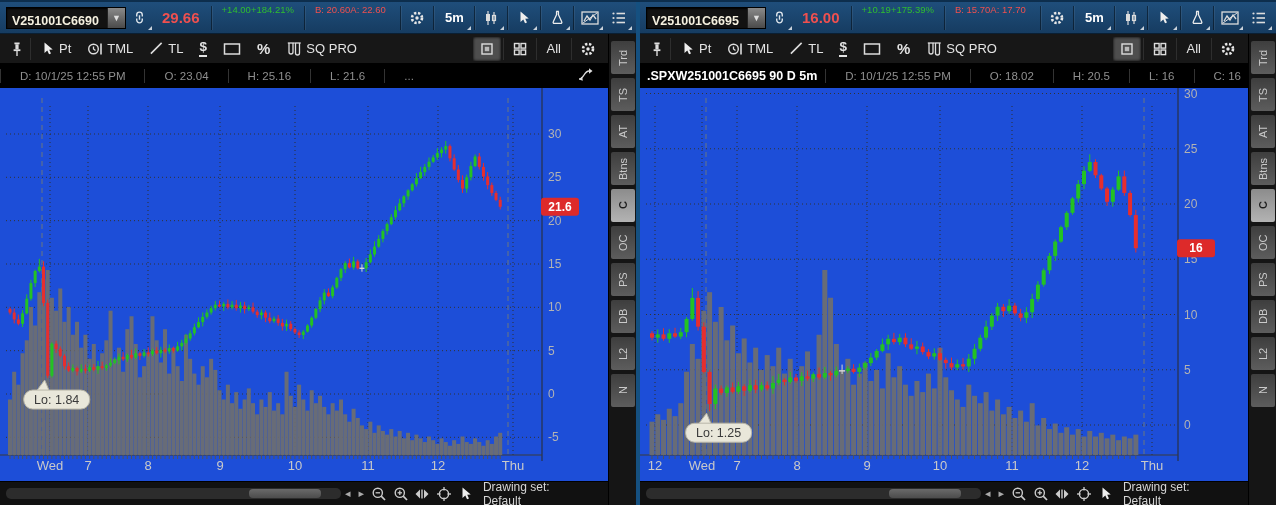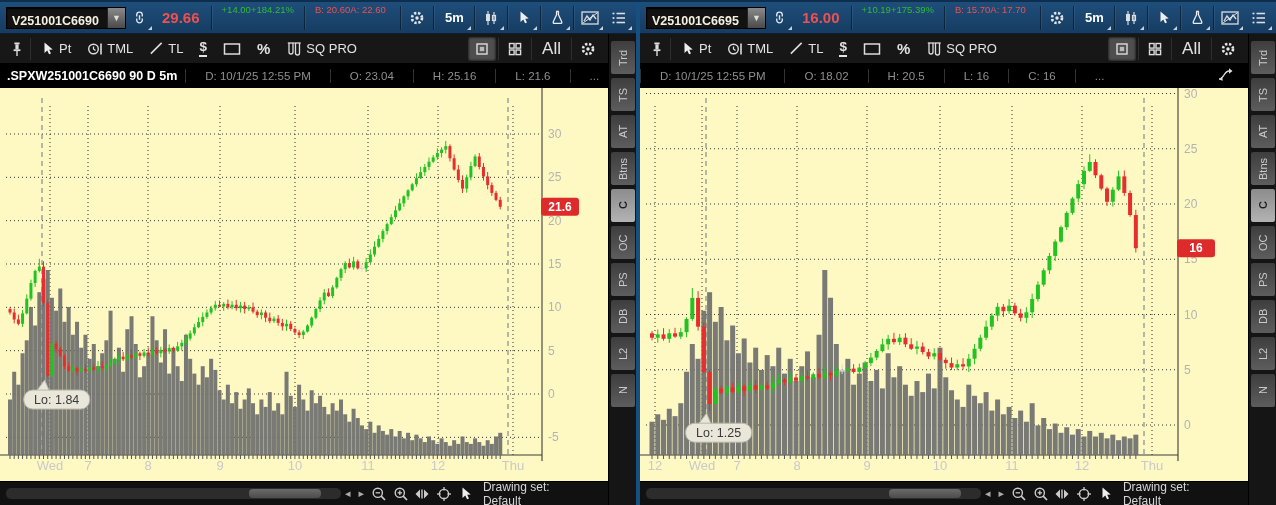--- a/index.html
+++ b/index.html
@@ -29,30 +29,30 @@
   .row2 { flex:1; display:flex; }
   .maincol { width:608px; display:flex; flex-direction:column; }
 
   
   .drawbar { height:30px; background:#171717; border-bottom:1px solid #000; display:flex; align-items:center; padding:0 6px; color:#e3e3e3; font-size:13px; }
   .tool { display:flex; align-items:center; gap:4px; padding:0 8px; height:24px; }
   .dollar { font-size:13.5px; font-weight:bold; border-bottom:2px solid #e3e3e3; line-height:1.05; }
   .dsep { width:1px; height:22px; background:#2e2e2e; margin:0 2px; }
   .sqbtn { width:28px; height:24px; display:flex; align-items:center; justify-content:center; border-radius:2px; }
   .pressed { background:#4e4e4e; box-shadow:inset 0 0 3px #000; }
-  .alltxt { font-size:17px; color:#e3e3e3; padding:0 8px; }
+  .alltxt { font-size:13px; color:#e3e3e3; padding:0 8px; }
 
   
   .titlerow { height:24px; background:#000; display:flex; align-items:center; }
   .ctitle { color:#fff; font-weight:bold; font-size:12.5px; padding:0 8px 0 7px; white-space:nowrap; }
   .seg { color:#8f8f8f; font-size:11.5px; border-left:1px solid #333; padding:1px 19px; white-space:nowrap; }
   .restore { margin-left:auto; margin-right:14px; }
 
   
-  .chartwrap { flex:1; position:relative; background:#fef9c3; }
+  .chartwrap { flex:1; position:relative; background:#1d4ed8; }
   .chartwrap svg { display:block; }
 
   
   .statusbar { height:24px; background:#111; border-top:1px solid #000; display:flex; align-items:center; padding:0 6px; }
   .track { width:338px; height:11px; background:#2c2c2c; border-radius:5px; position:relative; }
   .thumb { position:absolute; left:243px; top:1px; width:72px; height:9px; background:linear-gradient(#6a6a6a,#4c4c4c); border-radius:4px; }
   .sarr { color:#aaa; font-size:11px; padding:0 4px; line-height:1; }
   .sicon { width:22px; height:20px; display:flex; align-items:center; justify-content:center; }
   .dset { position:relative; color:#d6d6d6; font-size:12px; padding:2px 10px 2px 6px; margin-right:2px; }
   .dset::after { content:""; position:absolute; right:1px; bottom:1px; border-left:4px solid transparent; border-bottom:4px solid #c9d2da; }
@@ -223,21 +223,20 @@
         <span class="alltxt">All</span>
         <span class="dsep"></span>
         <span class="sqbtn">
               <svg width="16" height="16" viewBox="0 0 16 16">
                 <circle cx="8" cy="8" r="5" fill="none" stroke="#e8e8e8" stroke-width="2.6" stroke-dasharray="2.3 1.7"></circle>
                 <circle cx="8" cy="8" r="1.7" fill="#e8e8e8"></circle>
               </svg>
             </span>
       </div>
       <div class="titlerow">
-        <span class="ctitle">.SPXW251001C6690 90 D 5m</span>
         <span class="ohlc-row" style="display:flex;align-items:center">
               <span class="seg">D: 10/1/25 12:55 PM</span>
               <span class="seg">O: 23.04</span>
               <span class="seg">H: 25.16</span>
               <span class="seg">L: 21.6</span>
               <span class="seg">...</span>
             </span>
         <span class="restore"><svg width="18" height="15" viewBox="0 0 18 15">
                 <path d="M3 12C8 12 8 4 13 4" fill="none" stroke="#ddd" stroke-width="1.4"></path>
                 <path d="M13 1.2L16.5 4L13 6.8Z" fill="#ddd"></path>
@@ -984,20 +983,21 @@
         <span class="alltxt">All</span>
         <span class="dsep"></span>
         <span class="sqbtn">
               <svg width="16" height="16" viewBox="0 0 16 16">
                 <circle cx="8" cy="8" r="5" fill="none" stroke="#e8e8e8" stroke-width="2.6" stroke-dasharray="2.3 1.7"></circle>
                 <circle cx="8" cy="8" r="1.7" fill="#e8e8e8"></circle>
               </svg>
             </span>
       </div>
       <div class="titlerow">
+        <span class="ctitle">.SPXW251001C6695 90 D 5m</span>
         <span class="ohlc-row" style="display:flex;align-items:center">
               <span class="seg">D: 10/1/25 12:55 PM</span>
               <span class="seg">O: 18.02</span>
               <span class="seg">H: 20.5</span>
               <span class="seg">L: 16</span>
               <span class="seg">C: 16</span>
               <span class="seg">...</span>
             </span>
         <span class="restore"><svg width="18" height="15" viewBox="0 0 18 15">
                 <path d="M3 12C8 12 8 4 13 4" fill="none" stroke="#ddd" stroke-width="1.4"></path>

